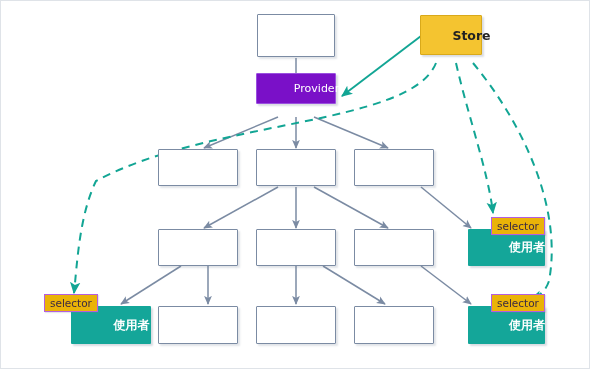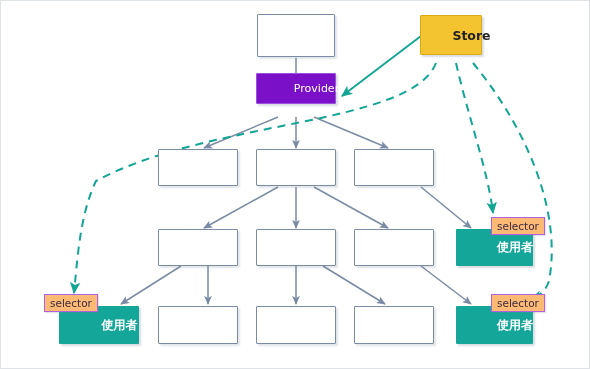--- a/index.html
+++ b/index.html
@@ -54,25 +54,26 @@
     font-size: 12.5px;
     font-weight: bold;
   }
   .node-user {
     background: #14a699;
     border: none;
     box-shadow: 2px 2px 2px rgba(120,130,150,0.28);
     color: #ffffff;
     font-size: 12px;
     font-weight: bold;
+    margin-left: 12px;
   }
   .selector-badge {
     position: absolute;
     box-sizing: border-box;
-    background: #fdba74;
+    background: #eab308;
     border: 1.6px solid #b45ee0;
     color: #3b2a42;
     font-size: 10.5px;
     padding: 2px 5px;
     display: flex;
     align-items: center;
     justify-content: center;
     box-shadow: 1px 1px 1px rgba(120,130,150,0.2);
     white-space: nowrap;
     z-index: 5;

